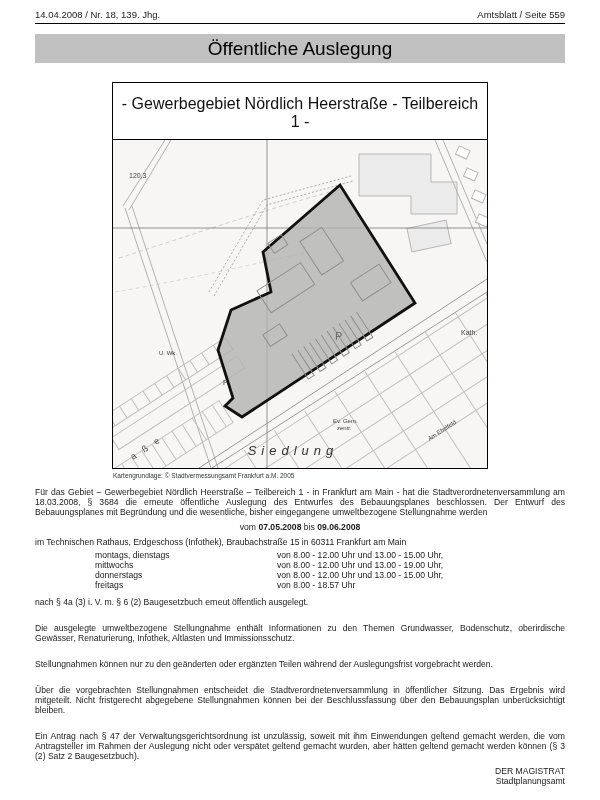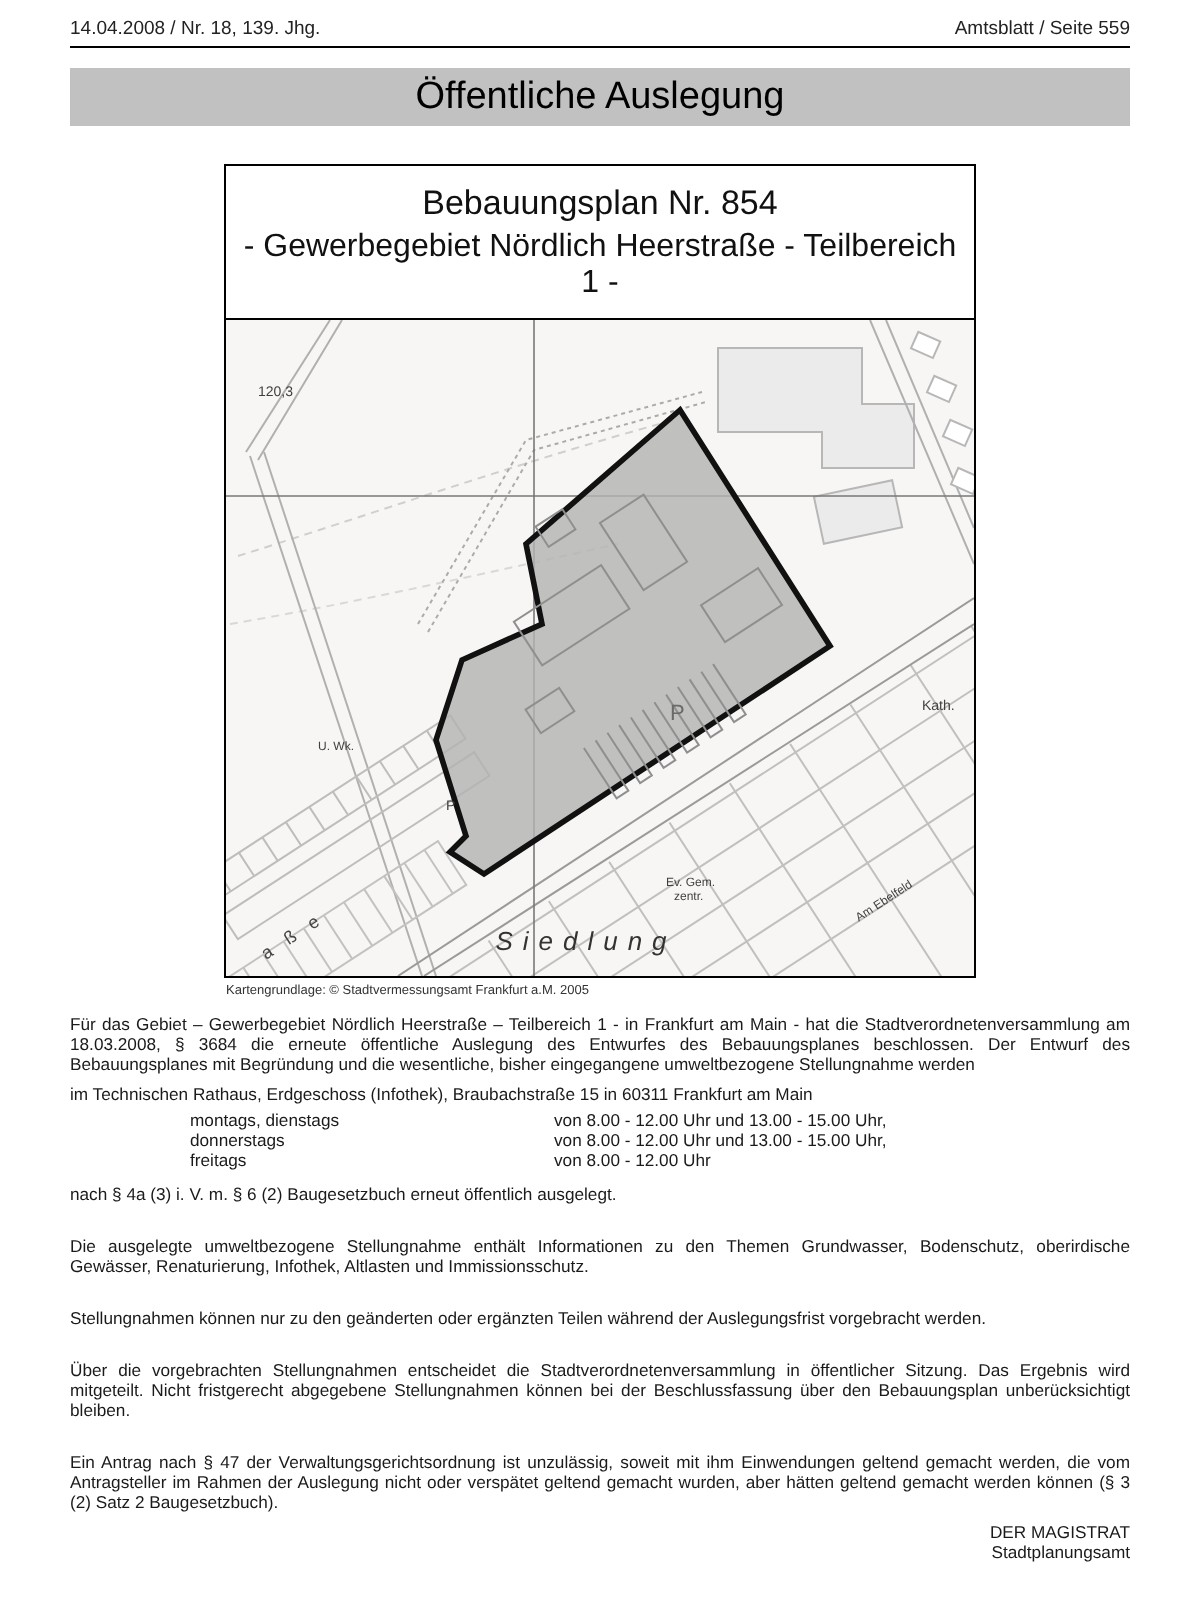--- a/index.html
+++ b/index.html
@@ -51,21 +51,20 @@
     <span>14.04.2008 / Nr. 18, 139. Jhg.</span>
     <span>Amtsblatt / Seite 559</span>
   </div>
 
   <div class="banner">
     <span>Öffentliche Auslegung</span>
   </div>
 
   <div class="plan-box">
     <div class="plan-title-block">
-      <div class="plan-title">Bebauungsplan Nr. 854</div>
       <div class="plan-subtitle">- Gewerbegebiet Nördlich Heerstraße - Teilbereich 1 -</div>
     </div>
     <div class="map-wrap">
       <svg viewBox="0 0 374 328" width="374" height="328">
         <rect width="374" height="328" fill="#f7f6f4"></rect>
 
         <path d="M6,118 C70,98 150,70 224,50" stroke="#cfcfcf" fill="none" stroke-dasharray="4 3"></path>
         <path d="M2,152 C62,142 132,126 196,112" stroke="#d8d8d8" fill="none" stroke-dasharray="4 3"></path>
 
         <path d="M52,0 L10,66 M58,0 L16,70" stroke="#b0b0b0" fill="none"></path>
@@ -134,35 +133,40 @@
         <text x="20" y="320" font-size="9" letter-spacing="3" fill="#444" transform="rotate(-33 20 320)">a ß e</text>
       </svg>
     </div>
   </div>
 
   <div class="map-caption">Kartengrundlage: © Stadtvermessungsamt Frankfurt a.M. 2005</div>
 
   <div class="content">
     <p class="first">Für das Gebiet – Gewerbegebiet Nördlich Heerstraße – Teilbereich 1 - in Frankfurt am Main - hat die Stadtverordnetenversammlung am 18.03.2008, § 3684 die erneute öffentliche Auslegung des Entwurfes des Bebauungsplanes beschlossen. Der Entwurf des Bebauungsplanes mit Begründung und die wesentliche, bisher eingegangene umweltbezogene Stellungnahme werden</p>
 
+    <p class="date-line"><span>vom</span> <b>07.05.2008</b> <span>bis</span> <b>09.06.2008</b></p>
 
     <p class="location-line">im Technischen Rathaus, Erdgeschoss (Infothek), Braubachstraße 15 in 60311 Frankfurt am Main</p>
 
     <div class="schedule">
       <div class="schedule-row">
         <span class="schedule-days">montags, dienstags</span>
         <span class="schedule-hours">von 8.00 - 12.00 Uhr und 13.00 - 15.00 Uhr,</span>
       </div>
       <div class="schedule-row">
+        <span class="schedule-days">mittwochs</span>
+        <span class="schedule-hours">von 8.00 - 12.00 Uhr und 13.00 - 19.00 Uhr,</span>
+      </div>
+      <div class="schedule-row">
         <span class="schedule-days">donnerstags</span>
         <span class="schedule-hours">von 8.00 - 12.00 Uhr und 13.00 - 15.00 Uhr,</span>
       </div>
       <div class="schedule-row">
         <span class="schedule-days">freitags</span>
-        <span class="schedule-hours">von 8.00 - 12.00 Uhr</span>
+        <span class="schedule-hours">von 8.00 - 18.57 Uhr</span>
       </div>
     </div>
 
     <p class="p-legal">nach § 4a (3) i. V. m. § 6 (2) Baugesetzbuch erneut öffentlich ausgelegt.</p>
     <p>Die ausgelegte umweltbezogene Stellungnahme enthält Informationen zu den Themen Grundwasser, Bodenschutz, oberirdische Gewässer, Renaturierung, Infothek, Altlasten und Immissionsschutz.</p>
     <p>Stellungnahmen können nur zu den geänderten oder ergänzten Teilen während der Auslegungsfrist vorgebracht werden.</p>
     <p>Über die vorgebrachten Stellungnahmen entscheidet die Stadtverordnetenversammlung in öffentlicher Sitzung. Das Ergebnis wird mitgeteilt. Nicht fristgerecht abgegebene Stellungnahmen können bei der Beschlussfassung über den Bebauungsplan unberücksichtigt bleiben.</p>
     <p>Ein Antrag nach § 47 der Verwaltungsgerichtsordnung ist unzulässig, soweit mit ihm Einwendungen geltend gemacht werden, die vom Antragsteller im Rahmen der Auslegung nicht oder verspätet geltend gemacht wurden, aber hätten geltend gemacht werden können (§ 3 (2) Satz 2 Baugesetzbuch).</p>
 
     <div class="signature">

